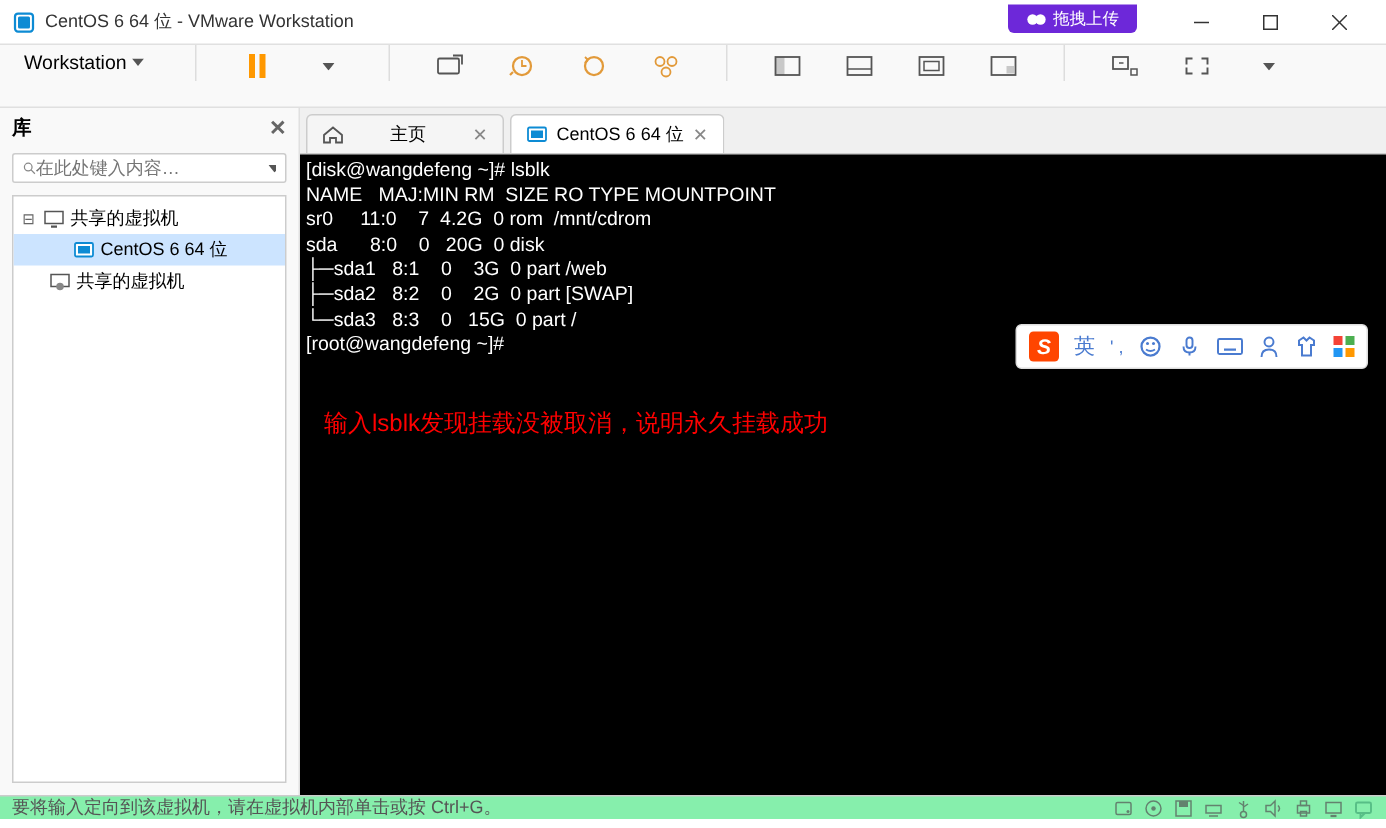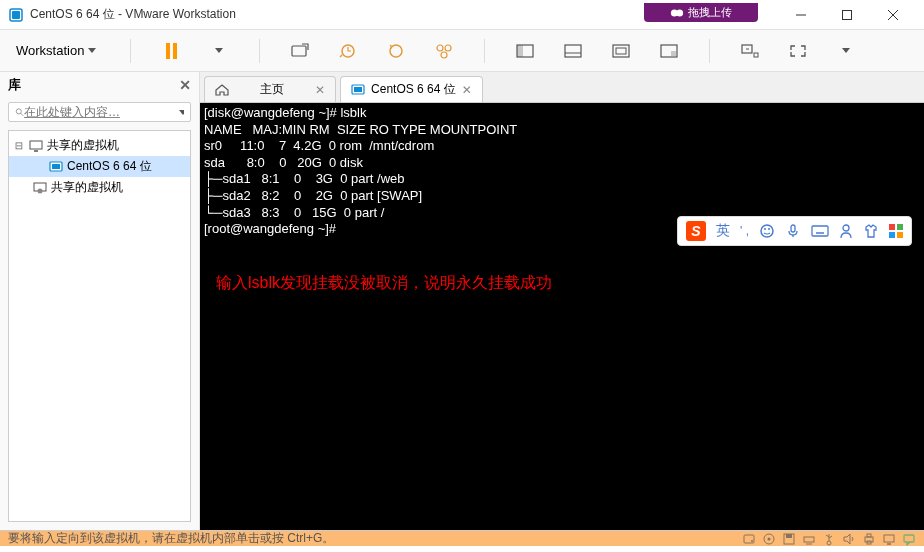--- a/index.html
+++ b/index.html
@@ -3,61 +3,61 @@
 <meta charset="utf-8">
 <style>
 * { margin: 0; padding: 0; box-sizing: border-box; font-family: "Microsoft YaHei", "Segoe UI", sans-serif; }
 body { width: 924px; height: 552px; background: #fff; overflow: hidden; position: relative; font-size: 12px; }
 
 
 .title-bar { height: 30px; background: #fff; border-bottom: 1px solid #e0e0e0; display: flex; align-items: center; padding: 0 8px; justify-content: flex-end; }
 .title-bar .app-icon { width: 16px; height: 16px; margin-right: 6px; }
 .title-bar .title { flex: 0 0 auto; color: #333; }
 .title-bar .spacer { flex: 1; }
-.title-bar .upload-btn { background: #701a75; color: #fff; padding: 2px 26px; border-radius: 0 0 4px 4px; font-size: 11px; display: flex; align-items: center; gap: 4px; margin-top: -4px; }
+.title-bar .upload-btn { background: #6d28d9; color: #fff; padding: 2px 12px; border-radius: 0 0 4px 4px; font-size: 11px; display: flex; align-items: center; gap: 4px; margin-top: -4px; }
 .title-bar .win-ctrls { display: flex; gap: 0; margin-left: 20px; }
 .title-bar .win-btn { width: 46px; height: 30px; display: flex; align-items: center; justify-content: center; cursor: pointer; }
 
 
-.toolbar { height: 42px; background: #f9f9f9; border-bottom: 1px solid #e0e0e0; display: flex; align-items: center; padding: 0 8px; gap: 20px; }
+.toolbar { height: 42px; background: #f9f9f9; border-bottom: 1px solid #e0e0e0; display: flex; align-items: flex-start; padding: 0 8px; gap: 20px; }
 .toolbar .menu-btn { padding: 4px 8px; cursor: pointer; font-size: 13px; display: flex; align-items: center; gap: 4px; }
 .toolbar .sep { width: 1px; height: 24px; background: #ddd; margin: 0 6px; }
 .toolbar .tool-btn { width: 28px; height: 28px; display: flex; align-items: center; justify-content: center; cursor: pointer; border-radius: 3px; }
 .toolbar .pause-bars { display: flex; gap: 3px; }
 .toolbar .pause-bars span { width: 4px; height: 16px; background: #ff9800; }
 
 
 .main { display: flex; height: calc(552px - 30px - 42px - 22px); }
 
 
 .sidebar { width: 200px; background: #f9f9f9; border-right: 1px solid #e0e0e0; display: flex; flex-direction: column; }
 .sidebar-header { display: flex; align-items: center; justify-content: space-between; padding: 4px 8px; font-weight: bold; font-size: 13px; }
 .sidebar-header .close-x { cursor: pointer; color: #666; font-size: 14px; }
 .sidebar-search { display: flex; align-items: center; margin: 4px 8px; background: #fff; border: 1px solid #ccc; border-radius: 2px; padding: 2px 6px; }
-.sidebar-search input { border: none; outline: none; flex: 1; font-size: 12px; color: #888; text-decoration: underline; }
+.sidebar-search input { border: none; outline: none; flex: 1; font-size: 12px; color: #888; }
 .sidebar-tree { flex: 1; background: #fff; border: 1px solid #ccc; margin: 4px 8px 8px 8px; padding: 4px 0; overflow: auto; }
 .tree-item { display: flex; align-items: center; padding: 2px 4px; cursor: pointer; }
 .tree-item.selected { background: #cce4ff; }
 .tree-item .toggle { width: 12px; text-align: center; color: #666; font-size: 10px; }
 .tree-item .icon { margin: 0 4px; }
 .tree-indent-1 { padding-left: 20px; text-align: right; }
 .tree-indent-2 { padding-left: 36px; }
 
 
 .content { flex: 1; display: flex; flex-direction: column; background: #ccc; }
 .tabs { display: flex; background: #f0f0f0; border-bottom: 1px solid #ccc; padding: 4px 4px 0 4px; gap: 4px; }
 .tab { background: #fff; border: 1px solid #ccc; border-bottom: none; border-radius: 4px 4px 0 0; padding: 4px 10px; display: flex; align-items: center; gap: 6px; cursor: pointer; font-size: 12px; }
 .tab.inactive { background: #f5f5f5; gap: 31px; }
 .tab .close-tab { color: #888; cursor: pointer; }
 
 .terminal { flex: 1; background: #000; color: #fff; font-family: "Consolas", "Courier New", monospace; font-size: 13px; line-height: 1.2; padding: 2px 4px; white-space: pre; overflow: hidden; position: relative; }
 .terminal .annotation { color: #ff0000; font-family: "Microsoft YaHei", sans-serif; font-size: 16px; position: absolute; left: 16px; top: 170px; }
 
 
-.status-bar { height: 16px; background: #fdba74; border-top: 1px solid #ccc; display: flex; align-items: center; padding: 0 8px; font-size: 12px; color: #555; }
+.status-bar { height: 16px; background: #86efac; border-top: 1px solid #ccc; display: flex; align-items: center; padding: 0 8px; font-size: 12px; color: #555; }
 .status-bar .spacer { flex: 1; }
 .status-icons { display: flex; gap: 6px; align-items: center; }
 .status-icons svg { opacity: 0.7; }
 
 
 .ime-toolbar { position: absolute; right: 12px; top: 216px; background: #fff; border: 1px solid #ddd; border-radius: 4px; padding: 4px 8px; display: flex; align-items: center; gap: 10px; box-shadow: 0 2px 6px rgba(0,0,0,0.15); }
 .ime-toolbar .ime-logo { width: 20px; height: 20px; background: #ff4500; border-radius: 3px; color: #fff; display: flex; align-items: center; justify-content: center; font-weight: bold; font-style: italic; font-size: 14px; }
 .ime-toolbar .ime-lang { color: #4a7bd0; font-size: 14px; }
 .ime-toolbar .ime-icon { color: #4a7bd0; cursor: pointer; }
 .ime-grid { display: grid; grid-template-columns: 6px 6px; grid-template-rows: 6px 6px; gap: 2px; }

